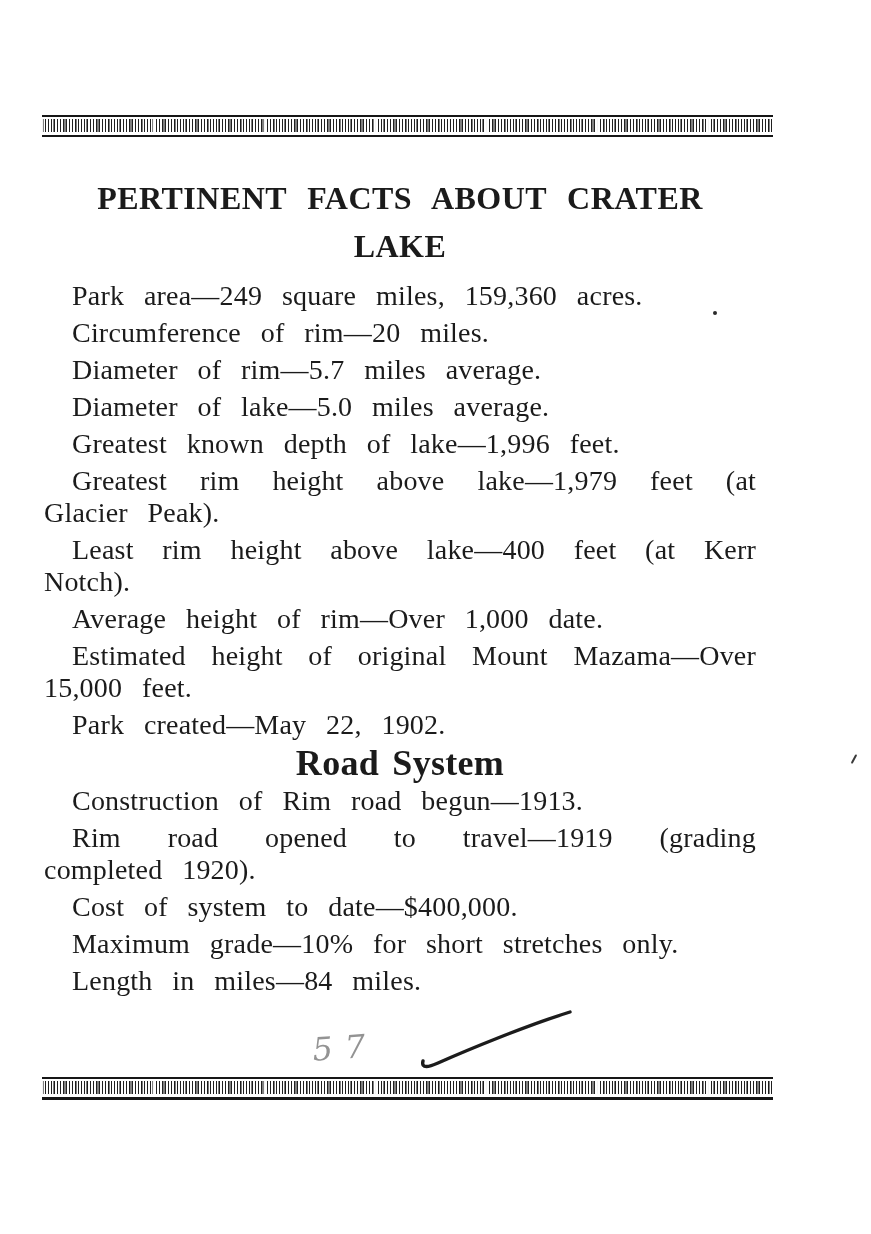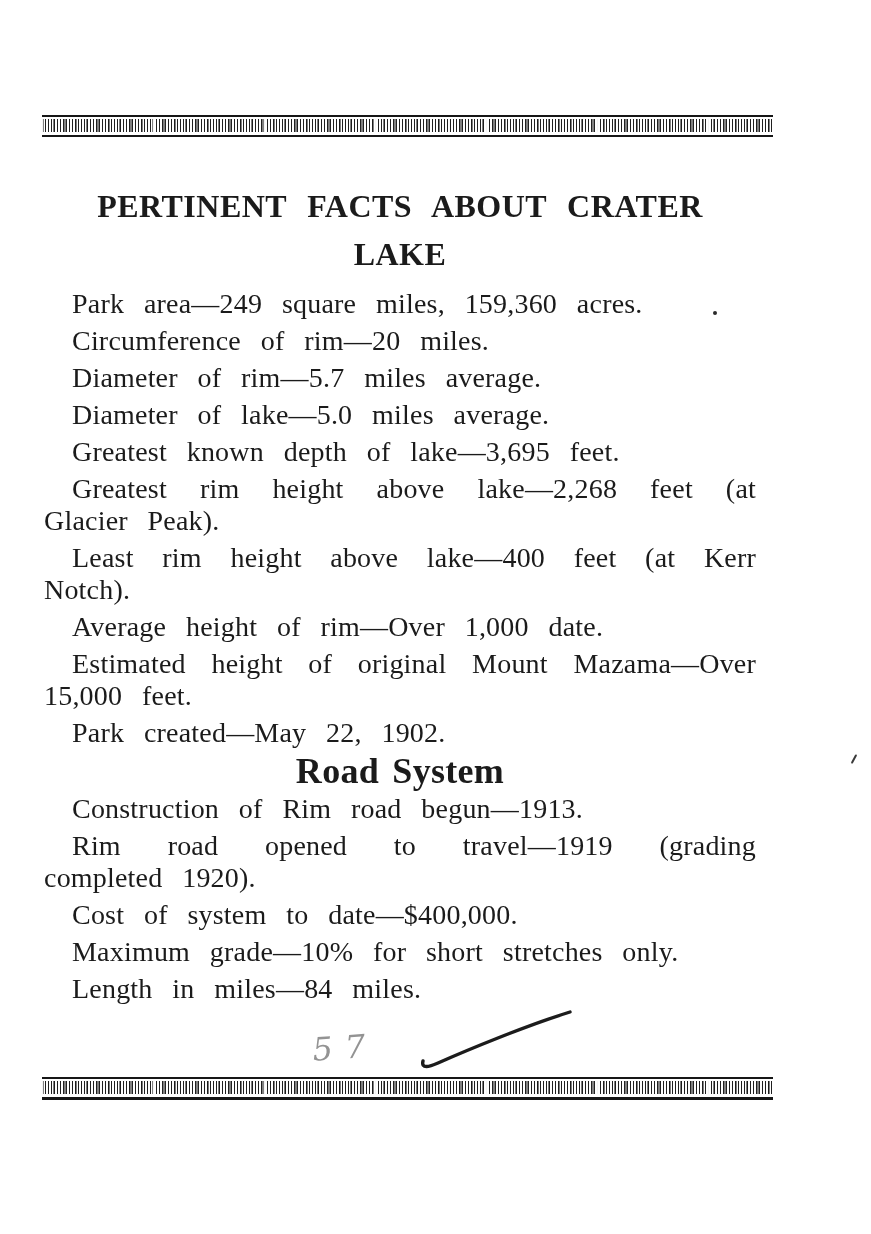--- a/index.html
+++ b/index.html
@@ -38,21 +38,21 @@
   .ornament-top { top: 115px; }
   .ornament-bottom { top: 1077px; border-bottom-width: 3px; }
 
   .content {
     position: absolute;
     left: 44px;
     top: 170px;
     width: 712px;
   }
   h1.doc-title {
-    margin: 12px 0 10px 0;
+    margin: 4px 0 10px 0;
     font-size: 32px;
     font-weight: bold;
     line-height: 48px;
     text-align: center;
     letter-spacing: 0.5px;
     word-spacing: 12px;
   }
   h1.doc-title span { display: block; }
   p.fact {
     margin: 0 0 5px 0;
@@ -117,22 +117,22 @@
 
   <div class="content">
     <h1 class="doc-title">
       <span>PERTINENT FACTS ABOUT CRATER LAKE</span>
     </h1>
 
     <p class="fact">Park area—249 square miles, 159,360 acres.</p>
     <p class="fact">Circumference of rim—20 miles.</p>
     <p class="fact">Diameter of rim—5.7 miles average.</p>
     <p class="fact">Diameter of lake—5.0 miles average.</p>
-    <p class="fact">Greatest known depth of lake—3,695 feet.</p>
-    <p class="fact">Greatest rim height above lake—2,268 feet (at Glacier Peak).</p>
+    <p class="fact">Greatest known depth of lake—1,996 feet.</p>
+    <p class="fact">Greatest rim height above lake—1,979 feet (at Glacier Peak).</p>
     <p class="fact">Least rim height above lake—400 feet (at Kerr Notch).</p>
     <p class="fact">Average height of rim—Over 1,000 date.</p>
     <p class="fact">Estimated height of original Mount Mazama—Over 15,000 feet.</p>
     <p class="fact">Park created—May 22, 1902.</p>
 
     <h2 class="section-heading">Road System</h2>
 
     <p class="fact">Construction of Rim road begun—1913.</p>
     <p class="fact">Rim road opened to travel—1919 (grading completed 1920).</p>
     <p class="fact">Cost of system to date—$400,000.</p>

